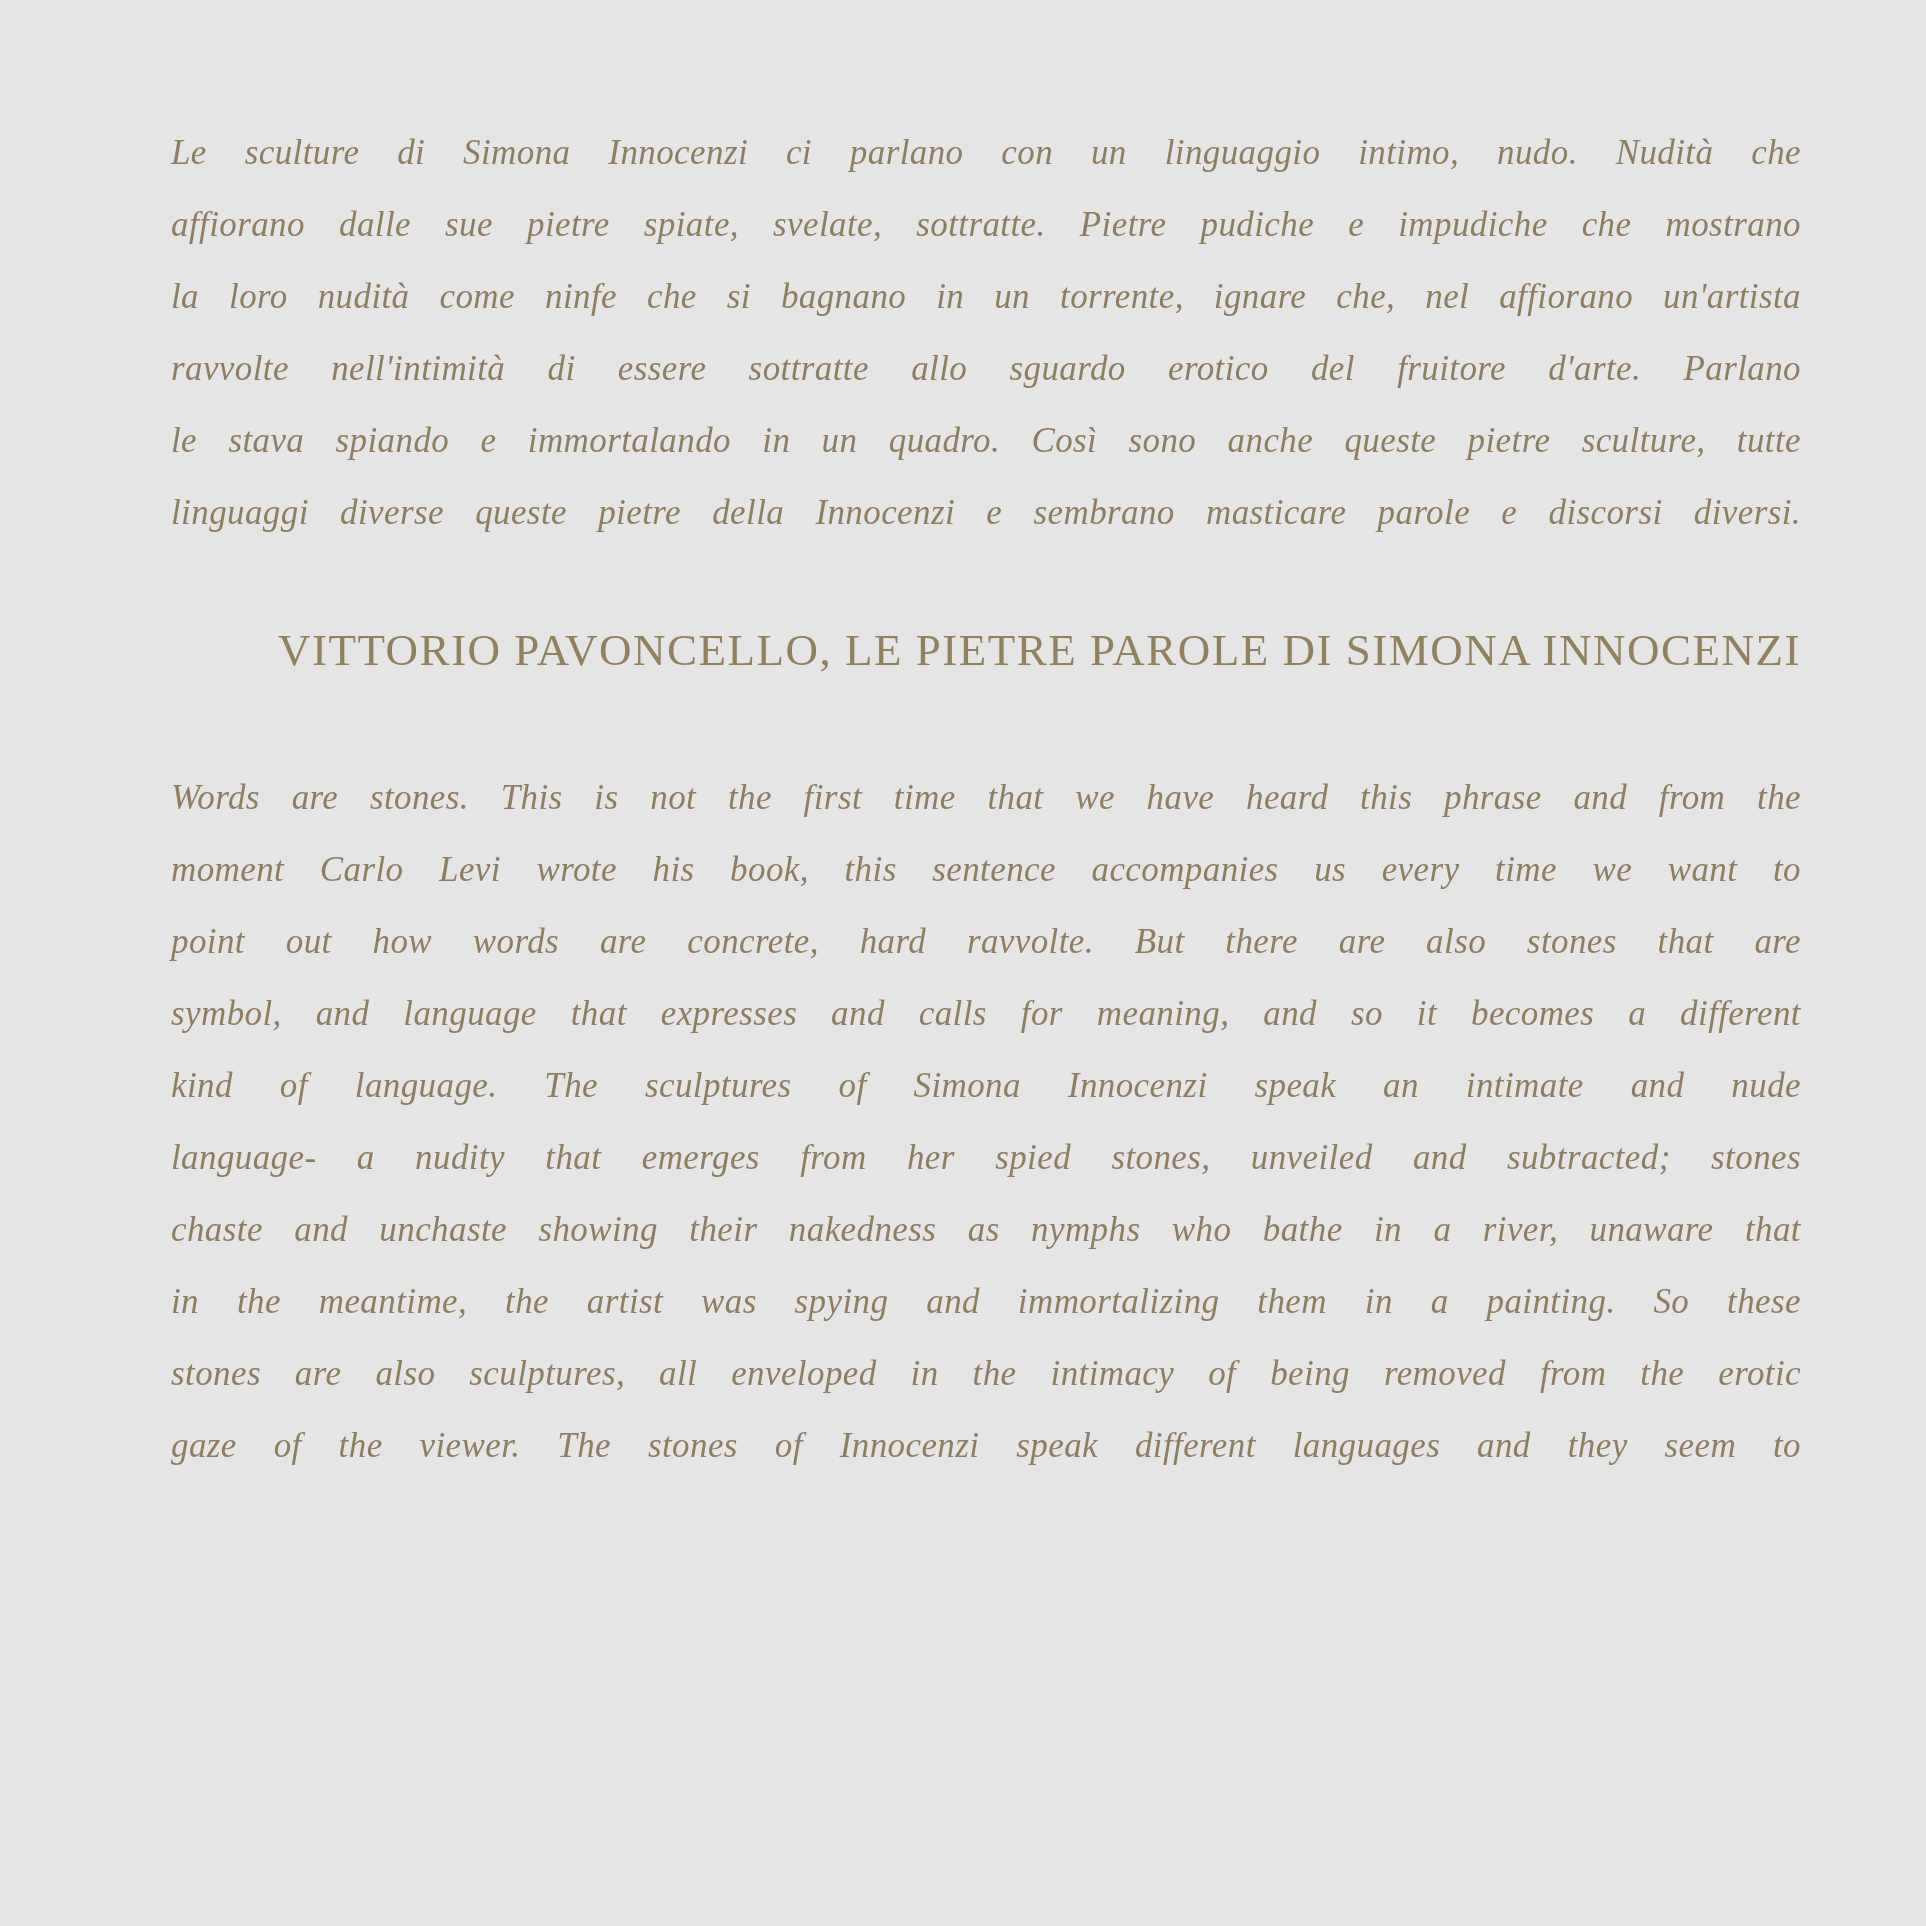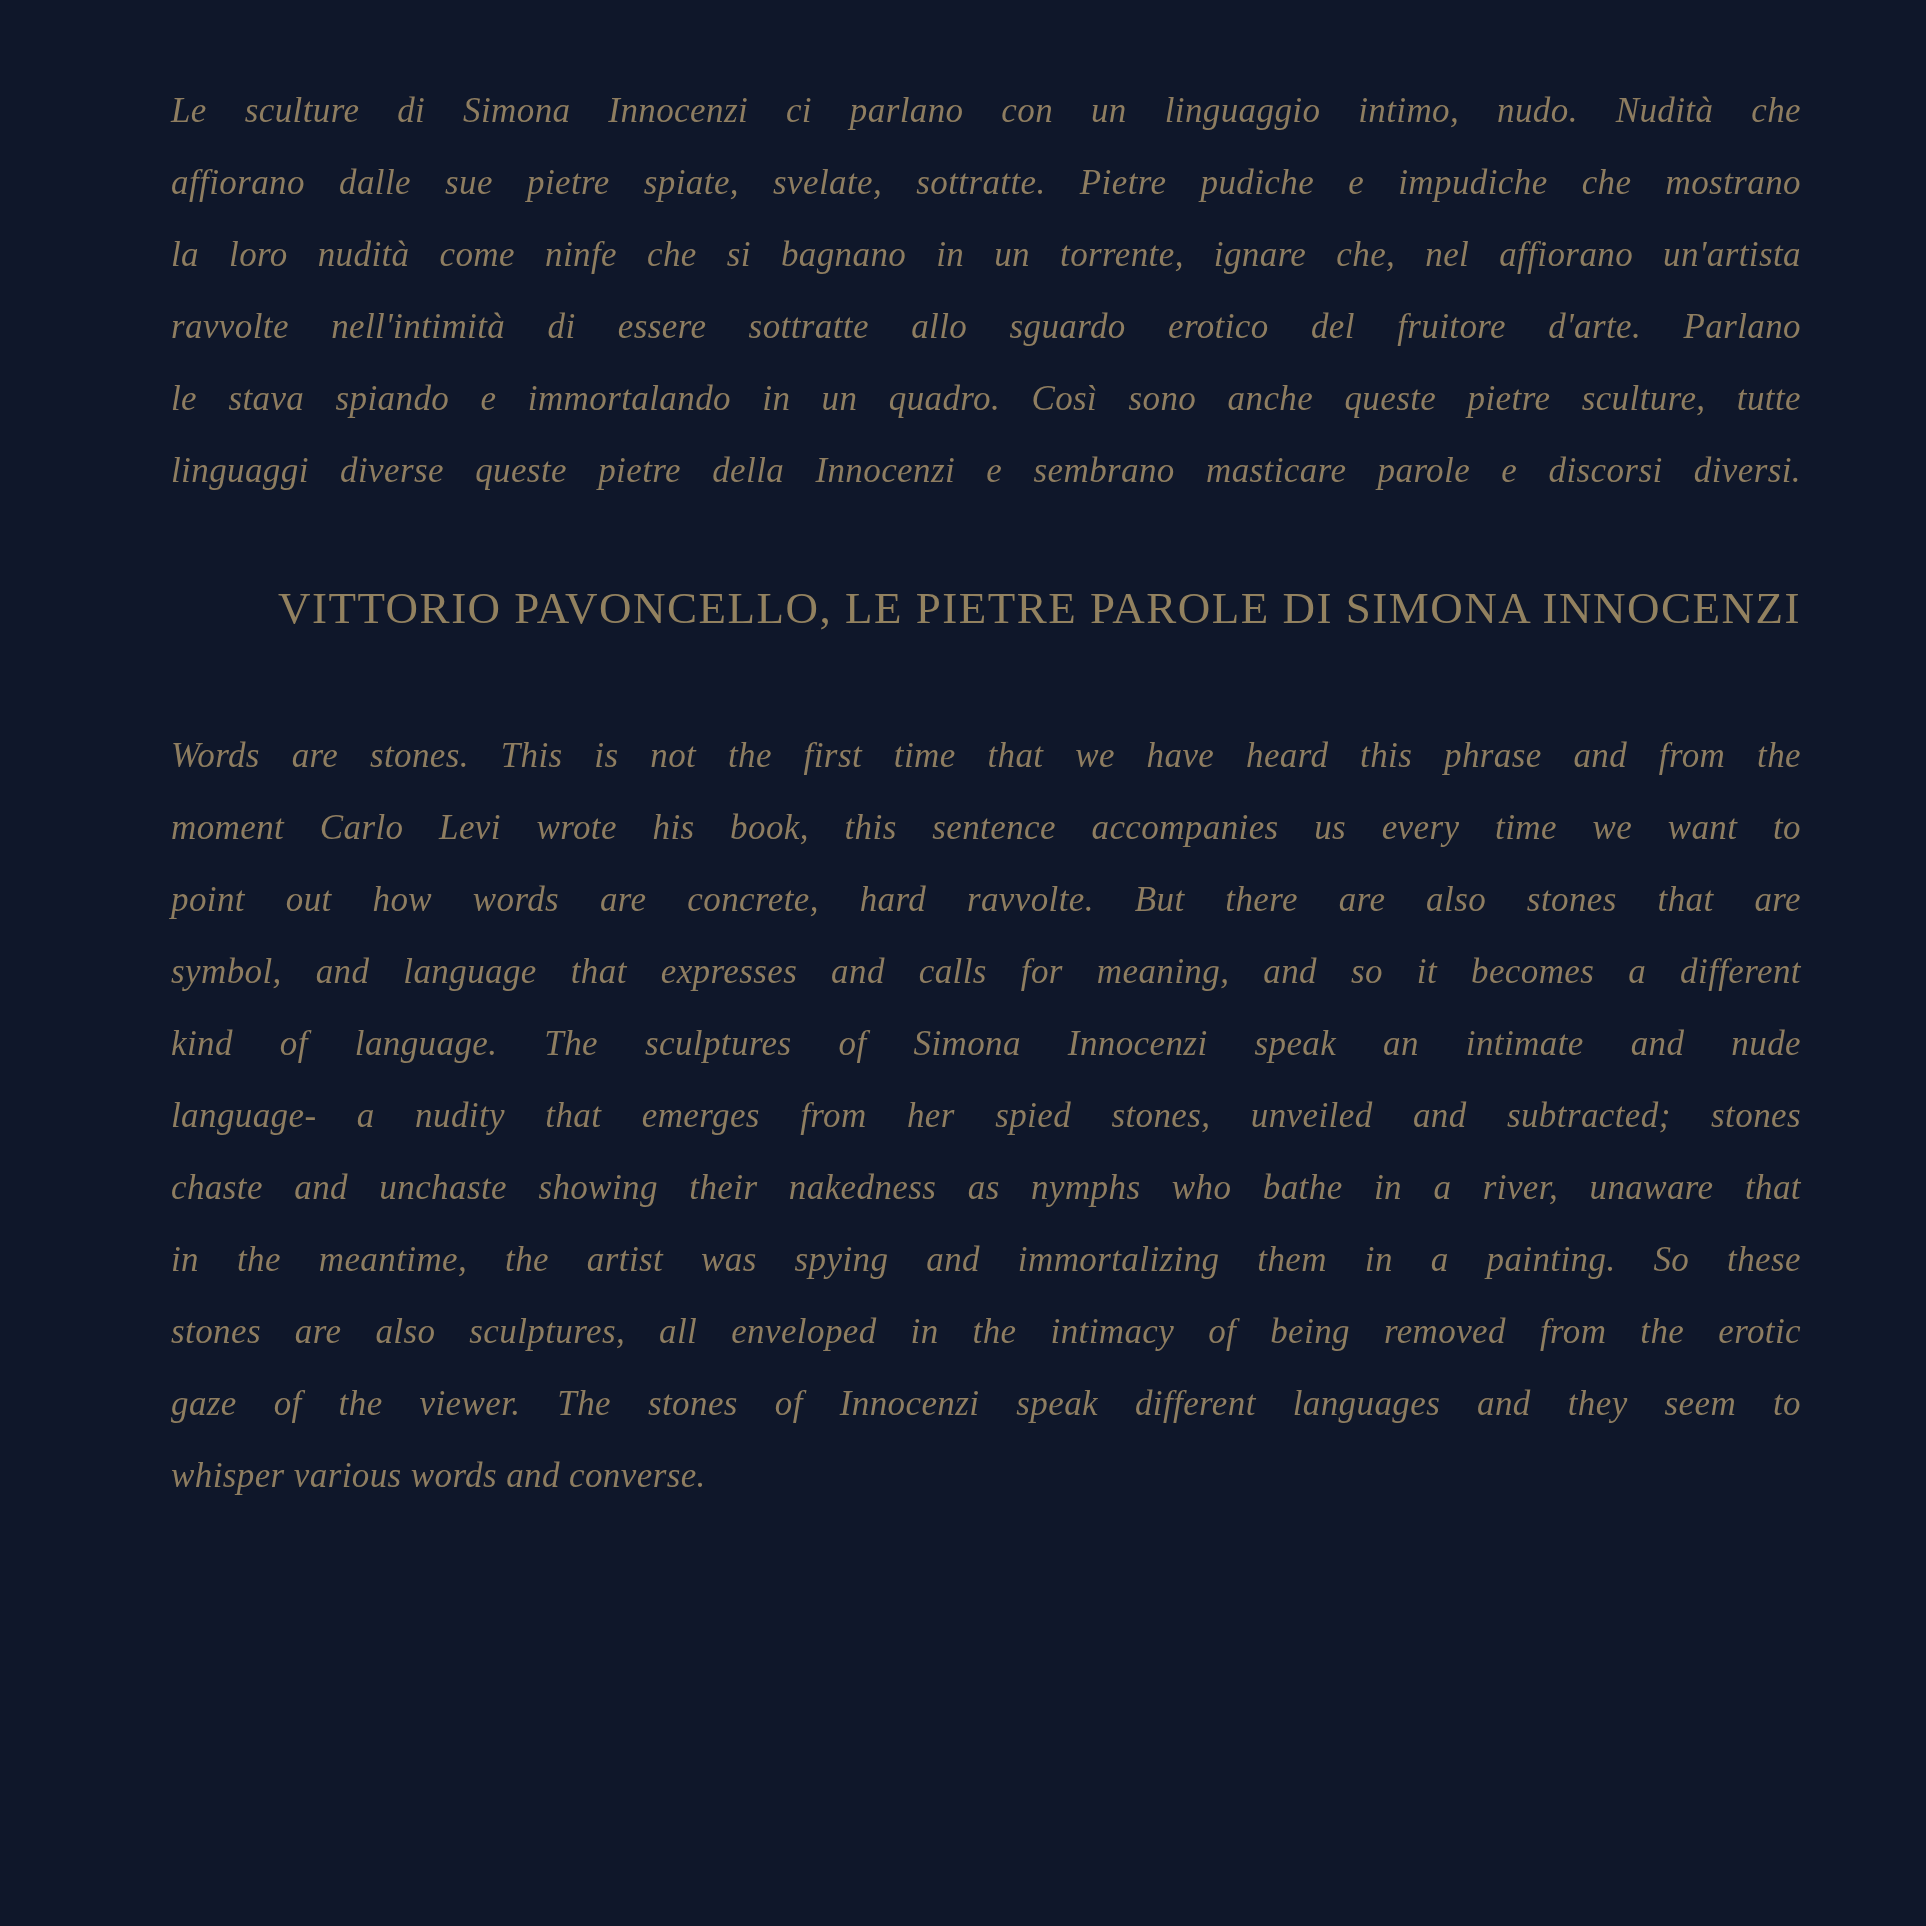--- a/index.html
+++ b/index.html
@@ -10,22 +10,22 @@
     width: 1926px;
     height: 1926px;
     background: #ffffff;
     overflow: hidden;
     font-family: "Liberation Serif", serif;
   }
   .page {
     box-sizing: border-box;
     width: 1926px;
     height: 1926px;
-    padding: 75px 125px 0 171px;
-    background: #0f172a;
+    padding: 117px 125px 0 171px;
+    background: #e5e5e5;
   }
   .para {
     color: #8e7d60;
   }
   .para .pline {
     font-style: italic;
     font-size: 35px;
     line-height: 72px;
     letter-spacing: 0.4px;
     text-align: justify;
@@ -74,18 +74,17 @@
     <div class="pline">Words are stones. This is not the first time that we have heard this phrase and from the</div>
     <div class="pline">moment Carlo Levi wrote his book, this sentence accompanies us every time we want to</div>
     <div class="pline">point out how words are concrete, hard ravvolte. But there are also stones that are</div>
     <div class="pline">symbol, and language that expresses and calls for meaning, and so it becomes a different</div>
     <div class="pline">kind of language. The sculptures of Simona Innocenzi speak an intimate and nude</div>
     <div class="pline">language- a nudity that emerges from her spied stones, unveiled and subtracted; stones</div>
     <div class="pline">chaste and unchaste showing their nakedness as nymphs who bathe in a river, unaware that</div>
     <div class="pline">in the meantime, the artist was spying and immortalizing them in a painting. So these</div>
     <div class="pline">stones are also sculptures, all enveloped in the intimacy of being removed from the erotic</div>
     <div class="pline">gaze of the viewer. The stones of Innocenzi speak different languages and they seem to</div>
-    <div class="pline last">whisper various words and converse.</div>
   </div>
 
 
 </div>
 
 
 </body></html>

